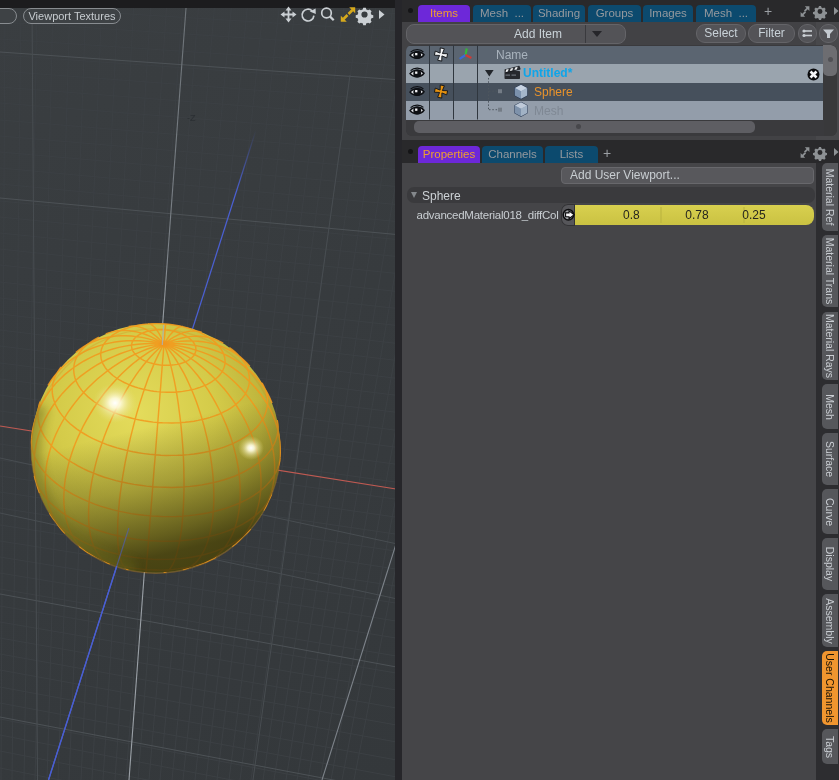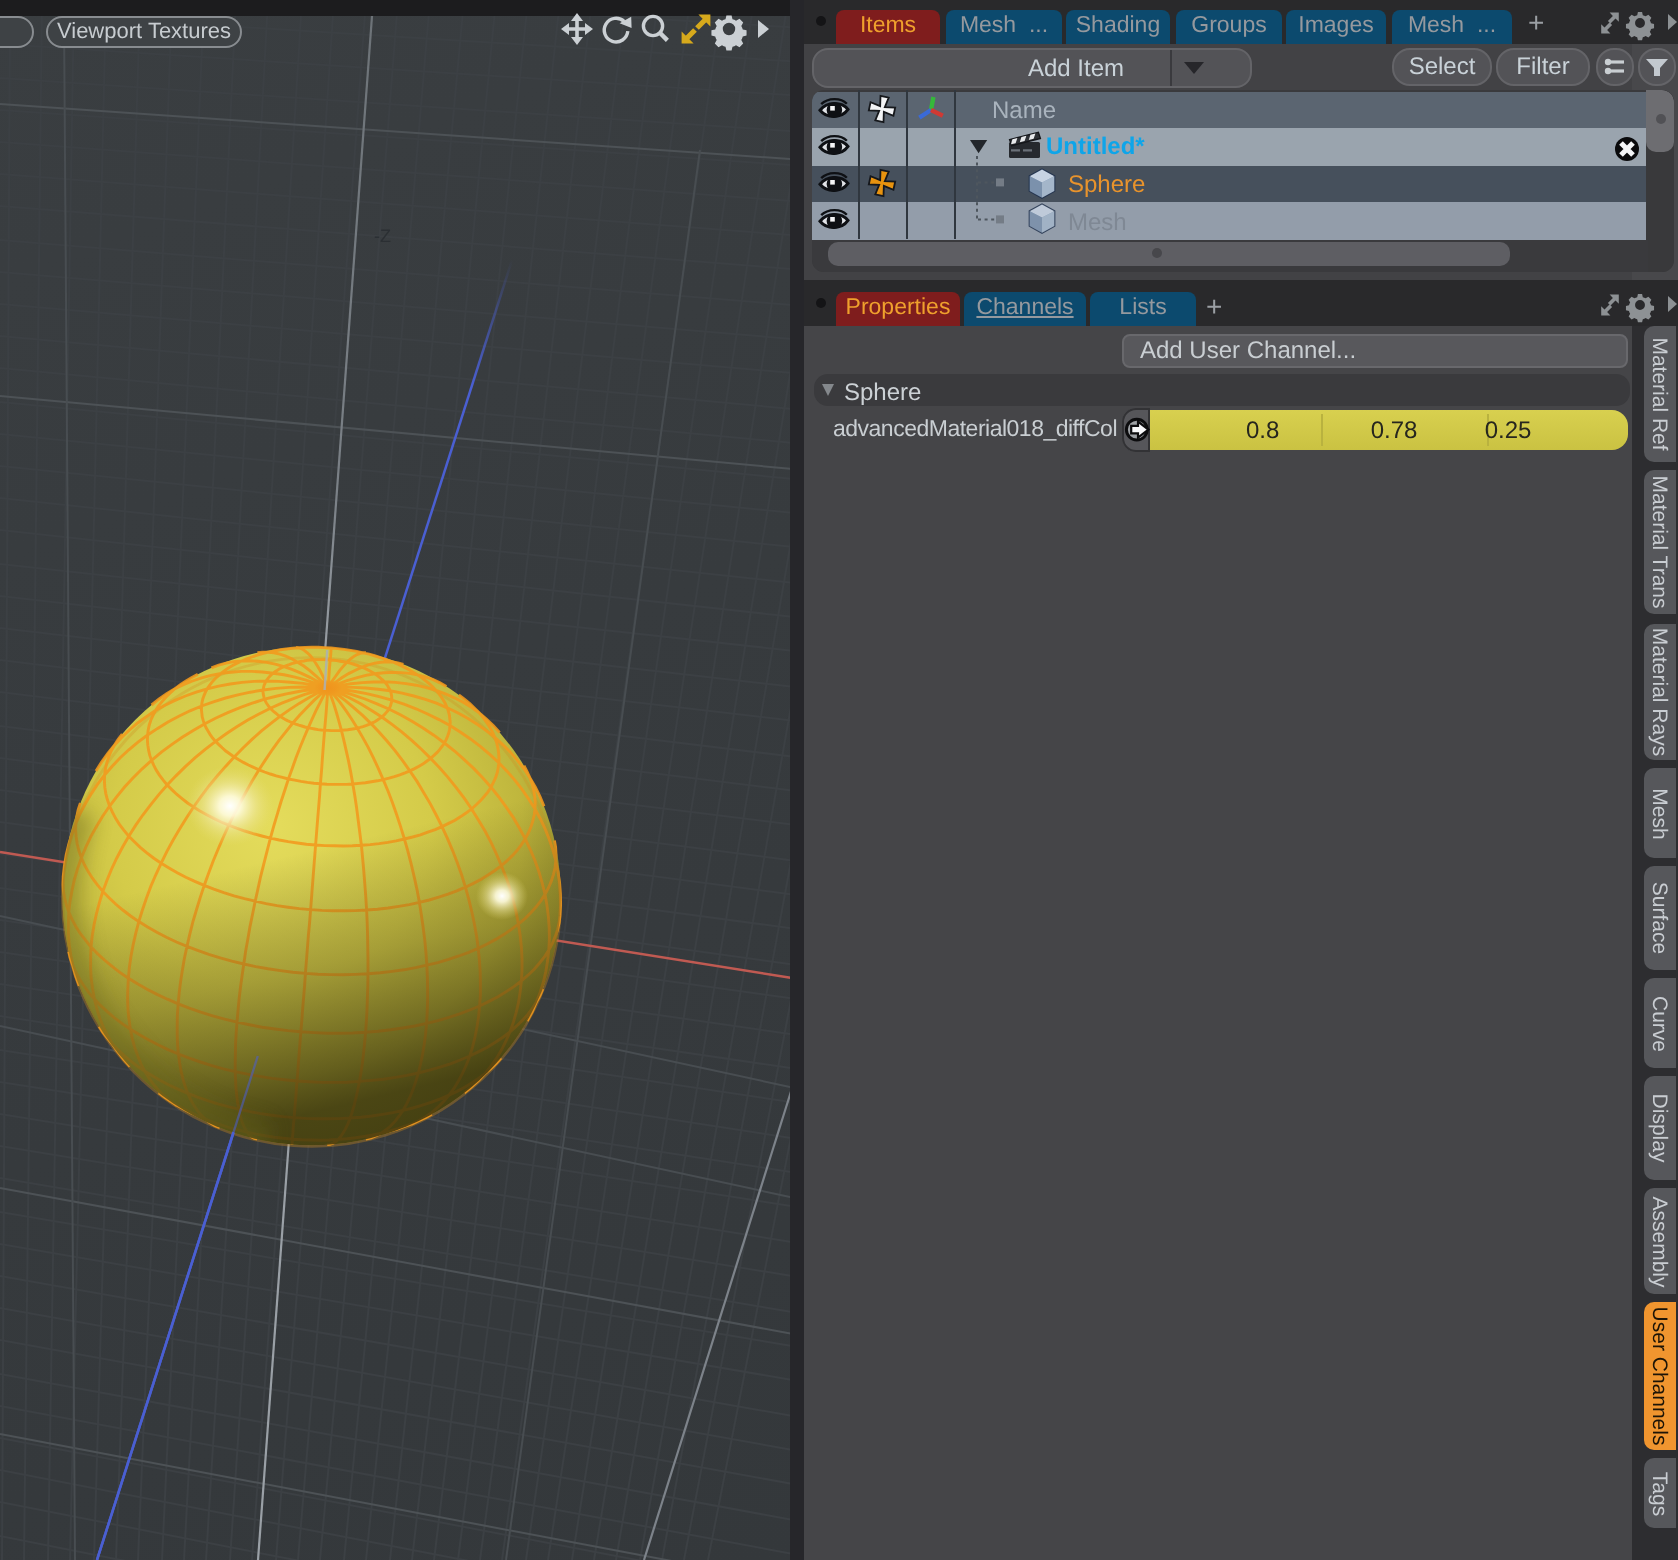--- a/index.html
+++ b/index.html
@@ -4,21 +4,21 @@
 html,body{margin:0;padding:0;}
 body{width:839px;height:780px;overflow:hidden;background:#48484a;font-family:"Liberation Sans",sans-serif;position:relative;}
 .abs{position:absolute;}
 #viewport{left:0;top:0;width:402px;height:780px;background:linear-gradient(160deg,#3a3e41 0%,#373b3e 45%,#34383b 100%);}
 #vp-topbar{left:0;top:0;width:402px;height:8px;background:#1c1c1e;}
 .pill{box-sizing:border-box;height:16px;border:1px solid #888c90;border-radius:8px;background:#3e4245;color:#c7ccd0;font-size:11px;line-height:14px;text-align:center;}
 #panel{left:402px;top:0;width:437px;height:780px;background:#48484b;}
 #divider{left:395px;top:0;width:7px;height:780px;background:#26262a;}
 .tabbar{left:0;width:437px;height:22px;background:#29292b;position:absolute;}
 .tab{position:absolute;top:5px;height:17px;background:#0c4a6e;border-radius:4px 4px 0 0;color:#95999e;font-size:11.5px;text-align:center;line-height:17px;}
-.tab.active{background:#7f1d1d;color:#efa02d;}
+.tab.active{background:#6d28d9;color:#efa02d;}
 .btn{position:absolute;box-sizing:border-box;background:#535357;border:1px solid #646468;border-radius:9px;color:#c9d2d8;font-size:12px;text-align:center;}
 .vtab{position:absolute;left:5.5px;width:16.5px;background:#56575b;border-radius:5px 0 0 5px;color:#c9cdd2;font-size:10.5px;}
 .vtab span{position:absolute;left:2px;top:50%;transform:translateY(-50%);writing-mode:vertical-rl;white-space:nowrap;letter-spacing:0px;}
 .trow{position:absolute;left:0;width:417px;}
 </style></head>
 <body>
 <div class="abs" id="viewport">
 <svg width="402" height="780" style="position:absolute;left:0;top:0">
 <defs>
 <radialGradient id="ball" cx="0.42" cy="0.36" r="0.80">
@@ -319,30 +319,30 @@
  <div class="abs" style="left:417px;top:0;width:14px;height:31px;background:#6d6d71;border-radius:0 6px 5px 5px;"></div>
  <div class="abs" style="left:421.5px;top:12px;width:5px;height:5px;border-radius:50%;background:#515155;"></div>
  <div class="abs" style="left:0;top:74.5px;width:418px;height:16.5px;background:#3a3a3d;"></div>
  <div class="abs" style="left:8px;top:75.5px;width:341px;height:12px;background:#5e5e63;border-radius:5px;"></div>
  <div class="abs" style="left:170px;top:79px;width:5px;height:5px;border-radius:50%;background:#47474b;"></div>
 </div>
 <div class="abs" style="left:0;top:163px;width:414px;height:617px;background:#454548;"></div>
 <div class="tabbar" style="top:140px;height:23px;">
  <div class="abs" style="left:6px;top:9px;width:5px;height:5px;border-radius:50%;background:#141416;"></div>
  <div class="tab active" style="left:16px;top:5.5px;height:17.5px;width:62px;">Properties</div>
- <div class="tab" style="left:80px;top:5.5px;height:17.5px;width:61px;text-decoration:underline;">Channels</div>
+ <div class="tab" style="left:80px;top:5.5px;height:17.5px;width:61px;">Channels</div>
  <div class="tab" style="left:143px;top:5.5px;height:17.5px;width:53px;">Lists</div>
  <div class="abs" style="left:201px;top:5px;color:#9b9fa4;font-size:14px;">+</div>
  <svg class="abs" style="left:392px;top:2px" width="45" height="20" fill="#8d9194">
   <path d="M 10.8 5.3 h 4.6 v 4.6 l -1.65 -1.65 l -2.5 2.5 l -1.3 -1.3 l 2.5 -2.5 z M 11.2 15.7 h -4.6 v -4.6 l 1.65 1.65 l 2.5 -2.5 l 1.3 1.3 l -2.5 2.5 z"></path>
   <use href="#gearp" transform="translate(26,10.5) scale(0.8)"></use>
   <path d="M 40 6 l 4.5 4 l -4.5 4 z"></path>
  </svg>
 </div>
-<div class="abs" style="left:159px;top:166.5px;width:253px;height:17px;background:#58585c;border:1px solid #68686c;border-radius:4px;box-sizing:border-box;color:#c9ced2;font-size:12px;line-height:15px;"><span style="margin-left:8px;">Add User Channel...</span></div>
+<div class="abs" style="left:159px;top:166.5px;width:253px;height:17px;background:#58585c;border:1px solid #68686c;border-radius:4px;box-sizing:border-box;color:#c9ced2;font-size:12px;line-height:15px;"><span style="margin-left:8px;">Add User Viewport...</span></div>
 <div class="abs" style="left:5px;top:187px;width:408px;height:15.5px;background:#3a3a3d;border-radius:7px;"></div>
 <div class="abs" style="left:9px;top:192px;width:0;height:0;border-left:3.8px solid transparent;border-right:3.8px solid transparent;border-top:6px solid #84888c;"></div>
 <div class="abs" style="left:20px;top:189px;color:#ccd1d5;font-size:12px;">Sphere</div>
 <div class="abs" style="left:14.5px;top:209px;color:#c9ced2;font-size:11.5px;letter-spacing:-0.25px;">advancedMaterial018_diffCol</div>
 <div class="abs" style="left:158.5px;top:204px;width:14.5px;height:22px;background:#56565a;border-radius:7px 0 0 7px;box-shadow:inset 0 0 0 1px #323235;">
  <svg width="15" height="22" style="overflow:visible">
         <circle cx="7.4" cy="10.8" r="5.2" fill="#9da0a4" stroke="#0c0c0e" stroke-width="1.5"></circle>
         <path d="M 4.6 8.9 h 3.4 v -2.1 l 5.2 4 l -5.2 4 v -2.1 h -3.4 z" fill="#f8f8fa" stroke="#0c0c0e" stroke-width="1.1"></path>
       </svg>
 </div>

